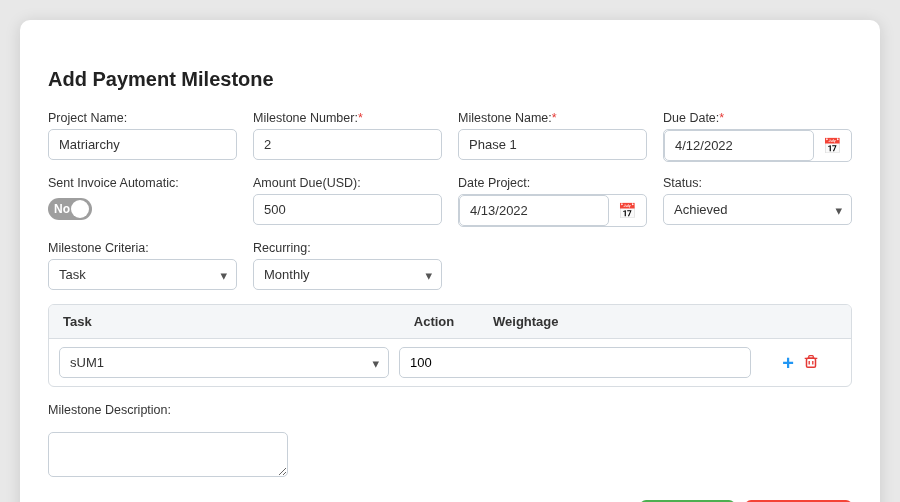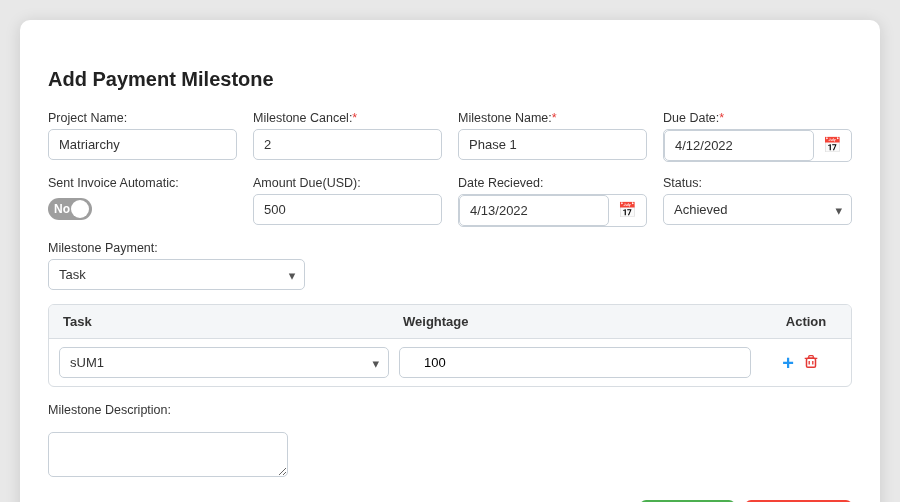--- a/index.html
+++ b/index.html
@@ -53,21 +53,21 @@
       border-radius: 5px;
       padding: 7px 10px;
       font-size: 13px;
       color: #333;
       outline: none;
       background: #fff;
       width: 100%;
     }
     .date-input-wrapper {
       display: flex;
-      align-items: flex-start;
+      align-items: flex-end;
       border: 1.5px solid #c8d0d8;
       border-radius: 5px;
       overflow: hidden;
       background: #fff;
     }
     .date-input-wrapper input {
       border: none;
       padding: 7px 10px;
       font-size: 13px;
       color: #333;
@@ -258,21 +258,21 @@
 <div class="modal">
   <div class="modal-title">Add Payment Milestone</div>
 
   <div class="form-row">
     <div class="form-group">
       <label>Project Name:</label>
       <input type="text" value="Matriarchy" style="">
     </div>
     <div class="form-group">
       <label>
-        <span>Milestone Cancel:</span><span class="required">*</span>
+        <span>Milestone Number:</span><span class="required">*</span>
       </label>
       <input type="text" value="2" style="">
     </div>
     <div class="form-group">
       <label>
         <span>Milestone Name:</span><span class="required">*</span>
       </label>
       <input type="text" value="Phase 1" style="">
     </div>
     <div class="form-group">
@@ -294,68 +294,78 @@
           <span class="toggle-label">No</span>
           <span class="toggle-knob"></span>
         </div>
       </div>
     </div>
     <div class="form-group">
       <label>Amount Due(USD):</label>
       <input type="text" value="500" style="">
     </div>
     <div class="form-group">
-      <label>Date Recieved:</label>
+      <label>Date Project:</label>
       <div class="date-input-wrapper">
         <input type="text" value="4/13/2022" style="">
         <button class="date-icon-btn">📅</button>
       </div>
     </div>
     <div class="form-group">
       <label>Status:</label>
       <div class="select-wrapper">
         <select>
           <option value="Achieved">Achieved</option>
           <option value="Pending">Pending</option>
           <option value="Failed">Failed</option>
         </select>
       </div>
     </div>
   </div>
 
   <div class="form-row">
     <div class="form-group">
-      <label>Milestone Payment:</label>
+      <label>Milestone Criteria:</label>
       <div class="select-wrapper">
         <select>
           <option value="Task">Task</option>
           <option value="Milestone">Milestone</option>
         </select>
       </div>
     </div>
+    <div class="form-group">
+      <label>Recurring:</label>
+      <div class="select-wrapper">
+        <select>
+          <option value="Monthly">Monthly</option>
+          <option value="Weekly">Weekly</option>
+          <option value="Daily">Daily</option>
+        </select>
+      </div>
+    </div>
     <div class="form-group"></div>
     <div class="form-group"></div>
   </div>
 
   <div class="table-section">
     <div class="table-header">
       <div class="th th-task">Task</div>
+      <div class="th th-action">Action</div>
       <div class="th th-weightage">Weightage</div>
-      <div class="th th-action">Action</div>
     </div>
     <div class="table-body-row">
       <div class="cell-task">
         <div class="select-wrapper">
           <select>
             <option value="sUM1">sUM1</option>
           </select>
         </div>
       </div>
       <div class="cell-weightage">
-        <input type="text" value="100" style="border: 1.5px solid rgb(200, 208, 216); border-radius: 5px; padding: 7px 24px; font-size: 13px; width: 100%; outline: none;">
+        <input type="text" value="100" style="border: 1.5px solid rgb(200, 208, 216); border-radius: 5px; padding: 7px 10px; font-size: 13px; width: 100%; outline: none;">
       </div>
       <div class="cell-action">
         <button class="action-btn-add">+</button>
         <button class="action-btn-delete">
           <svg width="18" height="18" viewBox="0 0 20 20" fill="none" xmlns="http://www.w3.org/2000/svg">
             <rect x="5" y="7" width="10" height="10" rx="1.5" stroke="#e53935" stroke-width="1.7" fill="none"></rect>
             <line x1="8" y1="10" x2="8" y2="14" stroke="#e53935" stroke-width="1.5"></line>
             <line x1="12" y1="10" x2="12" y2="14" stroke="#e53935" stroke-width="1.5"></line>
             <line x1="3" y1="7" x2="17" y2="7" stroke="#e53935" stroke-width="1.5"></line>
             <rect x="7.5" y="4" width="5" height="3" rx="1" stroke="#e53935" stroke-width="1.5" fill="none"></rect>

